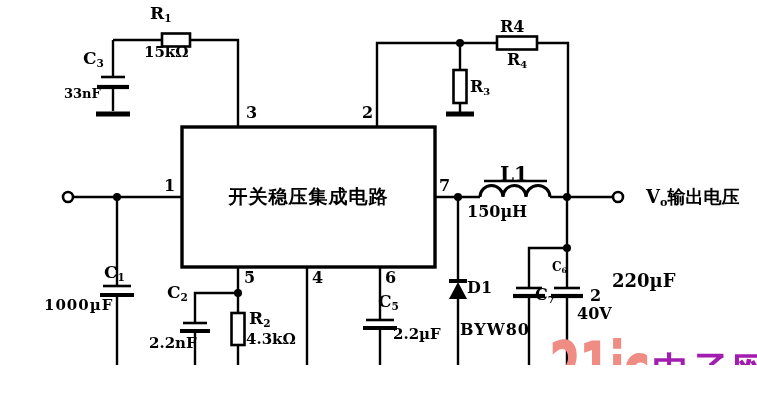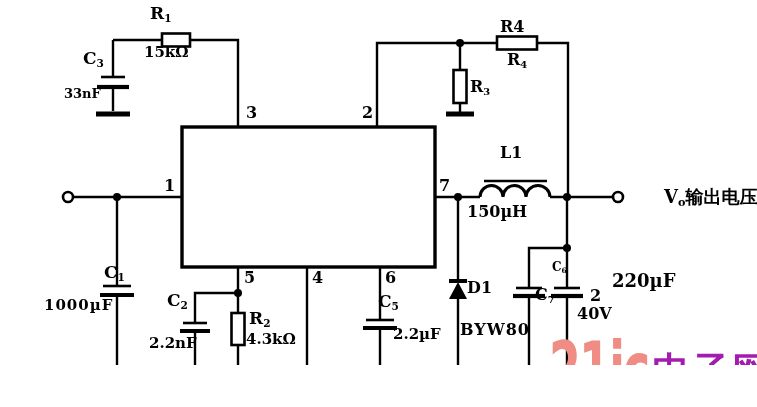--- a/index.html
+++ b/index.html
@@ -138,47 +138,48 @@
   <span class="lbl" style="left:64px;top:87px;font-size:13px">33nF</span>
 
   <span class="lbl" style="left:246px;top:105px;font-size:16px">3</span>
   <span class="lbl" style="left:362px;top:105px;font-size:16px">2</span>
 
   <span class="lbl" style="left:500px;top:19px;font-size:16px">R4</span>
   <span class="lbl" style="left:507px;top:52px;font-size:16px"><span>R</span><sub>4</sub></span>
   <span class="lbl" style="left:470px;top:79px;font-size:16px"><span>R</span><sub>3</sub></span>
 
   <div class="ic-text">
+    <span class="ic-title">开关稳压集成电路</span>
   </div>
 
   <span class="lbl" style="left:164px;top:178px;font-size:16px">1</span>
   <span class="lbl" style="left:439px;top:178px;font-size:16px">7</span>
 
-  <span class="lbl" style="left:664px;top:188px;font-size:18px"><span>V</span><sub>o</sub><span>输出电压</span></span>
+  <span class="lbl" style="left:646px;top:188px;font-size:18px"><span>V</span><sub>o</sub><span>输出电压</span></span>
 
   <span class="lbl" style="left:104px;top:264px;font-size:17px"><span>C</span><sub>1</sub></span>
   <span class="lbl" style="left:44px;top:298px;font-size:15px;letter-spacing:1px">1000µF</span>
 
   <span class="lbl" style="left:244px;top:270px;font-size:16px">5</span>
   <span class="lbl" style="left:312px;top:270px;font-size:16px">4</span>
   <span class="lbl" style="left:385px;top:270px;font-size:16px">6</span>
 
-  <span class="lbl" style="left:167px;top:292px;font-size:17px"><span>C</span><sub>2</sub></span>
+  <span class="lbl" style="left:167px;top:284px;font-size:17px"><span>C</span><sub>2</sub></span>
   <span class="lbl" style="left:149px;top:336px;font-size:15px">2.2nF</span>
 
   <span class="lbl" style="left:249px;top:310px;font-size:17px"><span>R</span><sub>2</sub></span>
   <span class="lbl" style="left:246px;top:332px;font-size:15px">4.3kΩ</span>
 
   <span class="lbl" style="left:378px;top:293px;font-size:17px"><span>C</span><sub>5</sub></span>
   <span class="lbl" style="left:393px;top:327px;font-size:15px">2.2µF</span>
 
   <span class="lbl" style="left:467px;top:280px;font-size:16px">D1</span>
   <span class="lbl" style="left:460px;top:322px;font-size:16px;letter-spacing:1px">BYW80</span>
 
-  <span class="lbl" style="left:500px;top:145px;font-size:16px">L1</span>
+  <span class="lbl" style="left:500px;top:164px;font-size:20px">L1</span>
   <span class="lbl" style="left:467px;top:204px;font-size:16px">150µH</span>
 
   <span class="lbl" style="left:535px;top:287px;font-size:16px"><span>C</span><sub>7</sub></span>
   <span class="lbl" style="left:552px;top:261px;font-size:12px"><span>C</span><sub>6</sub></span>
   <span class="lbl" style="left:590px;top:288px;font-size:16px">2</span>
   <span class="lbl" style="left:612px;top:272px;font-size:18px">220µF</span>
   <span class="lbl" style="left:577px;top:306px;font-size:16px">40V</span>
 
   <span class="wm-brand">21ic.</span>
   <span class="wm-zh">电子网</span>

